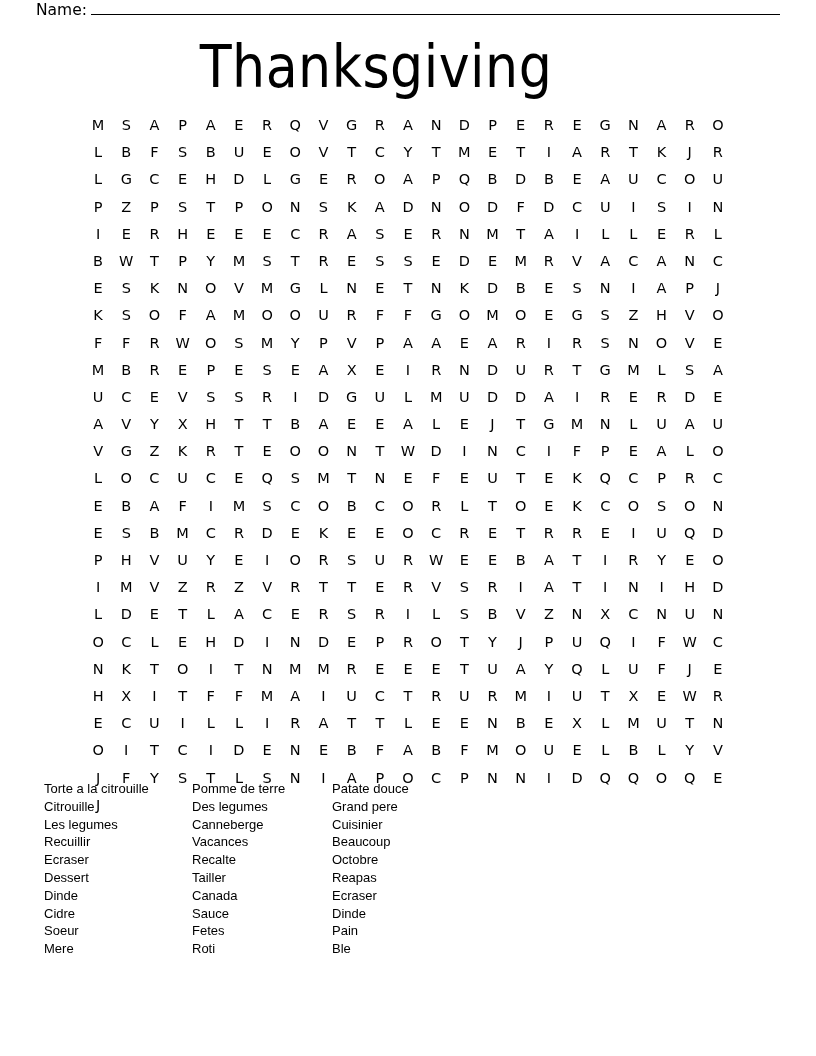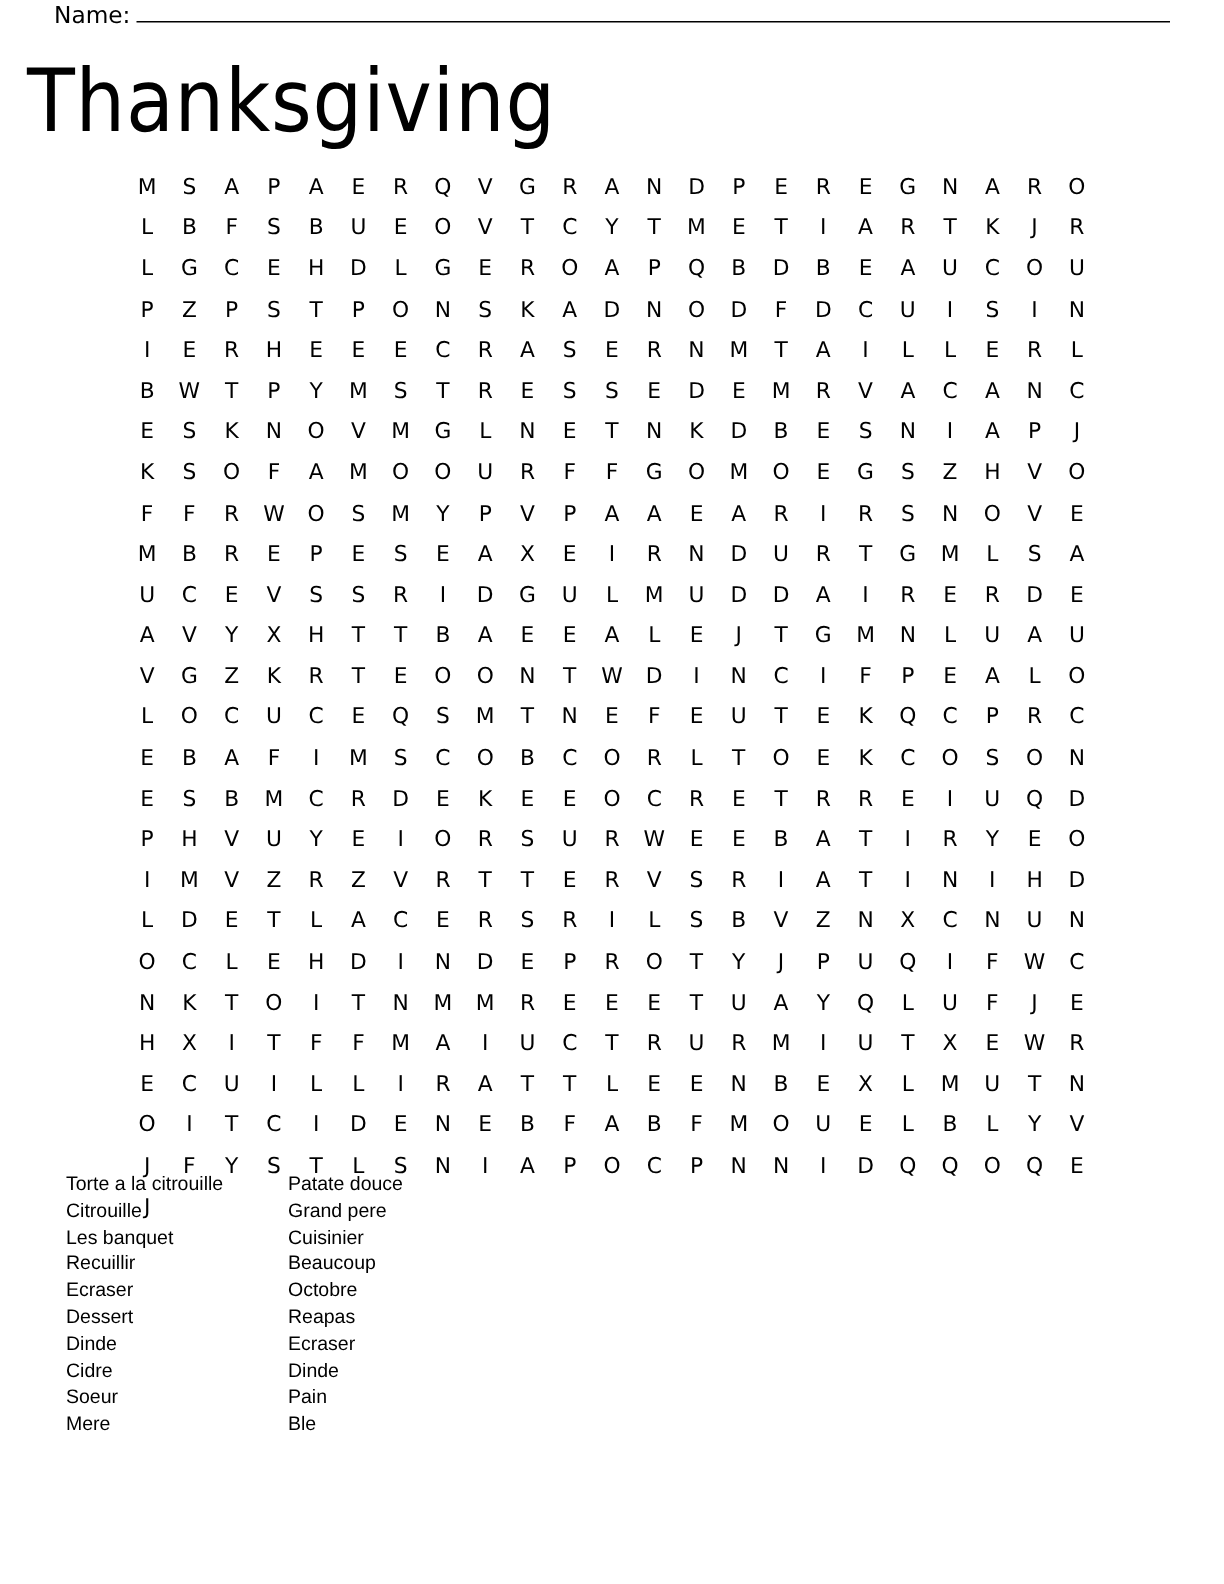--- a/index.html
+++ b/index.html
@@ -37,26 +37,26 @@
     border-bottom: 1.2px solid #000;
     height: 14px;
   }
 
   
   .title {
     position: absolute;
     left: 0;
     top: 32px;
     width: 752px;
+    text-align: center;
     font-size: 58px;
     line-height: 70px;
     font-weight: 400;
     letter-spacing: 0.5px;
     font-family: "DejaVu Sans Condensed", "DejaVu Sans", sans-serif;
-    padding-left: 18px;
   }
 
   
   .grid {
     position: absolute;
     left: 84px;
     top: 112px;
     width: 648px;
     display: grid;
     grid-template-columns: repeat(23, 1fr);
@@ -682,28 +682,40 @@
     <div class="grid-cell">O</div>
     <div class="grid-cell">Q</div>
     <div class="grid-cell">E</div>
     <div class="grid-cell">J</div>
   </div>
 
 <div class="wordlist">
     <div class="word-col">
       <div class="word-item">Torte a la citrouille</div>
       <div class="word-item">Citrouille</div>
-      <div class="word-item">Les banquet</div>
+      <div class="word-item">Les legumes</div>
       <div class="word-item">Recuillir</div>
       <div class="word-item">Ecraser</div>
       <div class="word-item">Dessert</div>
       <div class="word-item">Dinde</div>
       <div class="word-item">Cidre</div>
       <div class="word-item">Soeur</div>
       <div class="word-item">Mere</div>
+    </div>
+    <div class="word-col">
+      <div class="word-item">Pomme de terre</div>
+      <div class="word-item">Des legumes</div>
+      <div class="word-item">Canneberge</div>
+      <div class="word-item">Vacances</div>
+      <div class="word-item">Recalte</div>
+      <div class="word-item">Tailler</div>
+      <div class="word-item">Canada</div>
+      <div class="word-item">Sauce</div>
+      <div class="word-item">Fetes</div>
+      <div class="word-item">Roti</div>
     </div>
     <div class="word-col">
       <div class="word-item">Patate douce</div>
       <div class="word-item">Grand pere</div>
       <div class="word-item">Cuisinier</div>
       <div class="word-item">Beaucoup</div>
       <div class="word-item">Octobre</div>
       <div class="word-item">Reapas</div>
       <div class="word-item">Ecraser</div>
       <div class="word-item">Dinde</div>

